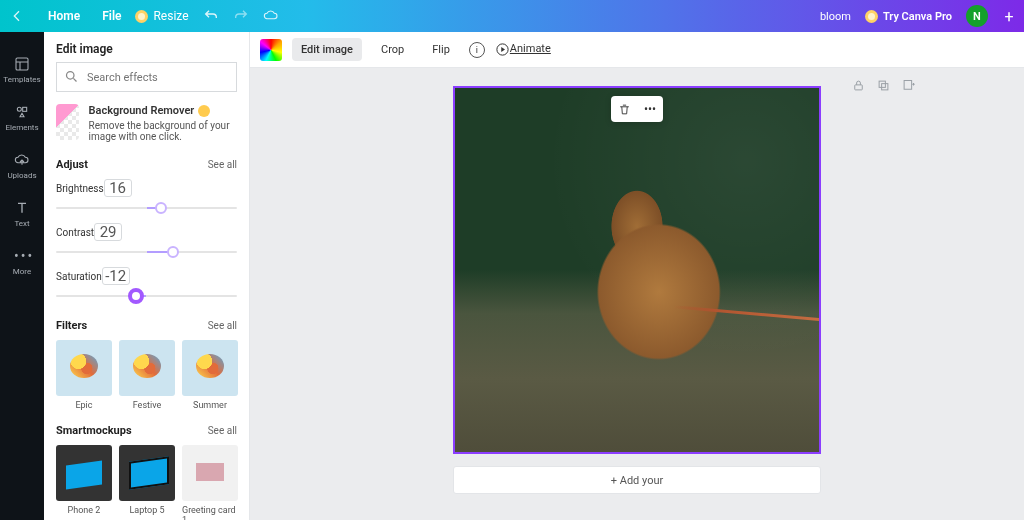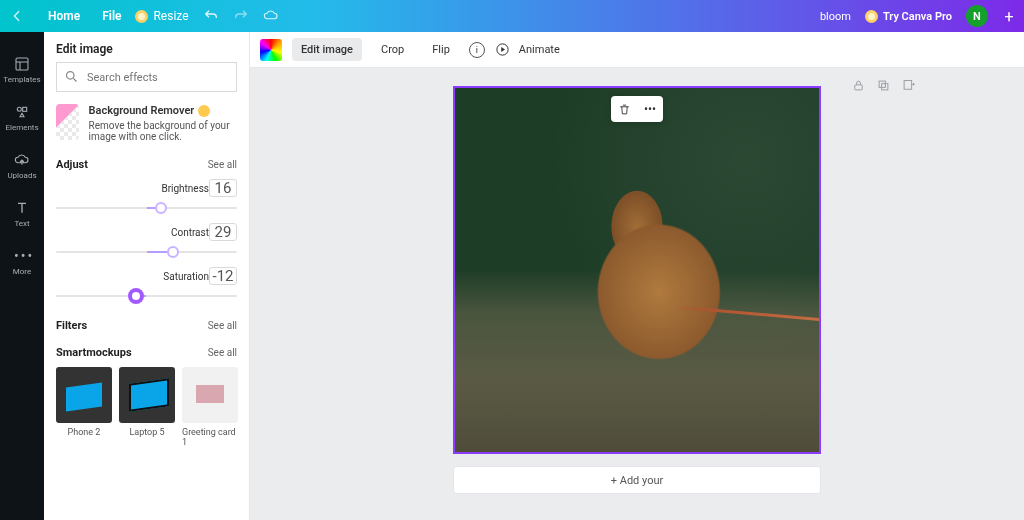--- a/index.html
+++ b/index.html
@@ -41,21 +41,21 @@
   repeating-conic-gradient(#e9e9e9 0deg 90deg,#fff 90deg 180deg);
   background-size:100% 100%, 8px 8px;
   position:relative; }
 .bg-remove .txt { font-size:10px; color:#555; }
 .bg-remove .title { font-size:11px; font-weight:600; color:#333; display:flex; align-items:center; gap:4px; margin-bottom:3px; }
 .badge { width:12px; height:12px; background:#ffcb4e; border-radius:50%; display:inline-block; }
 .section-head { display:flex; justify-content:space-between; align-items:center; margin:14px 0 8px; }
 .section-head .ttl { font-size:11px; font-weight:700; color:#1f1f1f; }
 .section-head .see { font-size:10px; color:#666; cursor:pointer; }
 .adjust-row { margin-bottom:6px; }
-.adjust-top { display:flex; justify-content:flex-end; align-items:center; font-size:10px; color:#333; }
+.adjust-top { display:flex; justify-content:flex-start; align-items:center; font-size:10px; color:#333; }
 .adjust-val { width:28px; height:18px; border:1px solid #d7dadd; border-radius:3px; font-size:15px; display:flex; align-items:center; justify-content:center; color:#555; }
 .slider { position:relative; height:18px; margin-top:2px; }
 .track { position:absolute; top:8px; left:0; right:0; height:2px; background:#e4e4e4; border-radius:2px; }
 .fill { position:absolute; top:8px; left:50%; height:2px; background:#b39dff; }
 .knob { position:absolute; top:3px; width:12px; height:12px; border-radius:50%; background:#fff; border:2px solid #c9b3ff; transform:translateX(-50%); }
 .knob.big { width:16px; height:16px; top:1px; border:4px solid #a259ff; }
 .thumbs3 { display:flex; gap:7px; }
 .thumb { width:56px; display:flex; flex-direction:column; align-items:center; gap:4px; cursor:pointer; }
 .thumb .pic { width:56px; height:56px; border-radius:3px; background:#cce4f0; position:relative; overflow:hidden; }
 .balloon::before { content:""; position:absolute; left:14px; top:14px; width:28px; height:24px; border-radius:50%;
@@ -74,21 +74,21 @@
 .mock.lap .pic::after { left:10px; top:14px; width:36px; height:24px; background:#0aa5e8; border:2px solid #111; }
 .mock2 .pic::after { left:14px; top:18px; width:28px; height:18px; background:#d9a7b0; }
 
 
 .stage-area { flex:1; display:flex; flex-direction:column; background:#ebecee; position:relative; }
 .ctx { height:36px; background:#fff; border-bottom:1px solid #e5e7ea; display:flex; align-items:center; gap:10px; padding:0 10px; font-size:11px; color:#333; }
 .color-swatch { width:22px; height:22px; border-radius:3px; background:conic-gradient(red,orange,yellow,lime,cyan,blue,magenta,red); cursor:pointer; }
 .ctx-pill { padding:5px 9px; border-radius:4px; cursor:pointer; }
 .ctx-pill.active { background:#e9eaec; font-weight:500; }
 .ctx-icon { width:16px; height:16px; border:1.5px solid #555; border-radius:50%; display:flex; align-items:center; justify-content:center; font-size:9px; cursor:pointer; }
-.animate { display:flex; align-items:center; gap:9px; cursor:pointer; }
+.animate { display:flex; align-items:flex-start; gap:0; cursor:pointer;text-decoration:underline; }
 
 
 .canvas-wrap { flex:1; position:relative; display:flex; flex-direction:column; align-items:center; padding-top:18px; }
 .canvas { width:368px; height:368px; background:#fff; border:2px solid #8b3dff; position:relative; overflow:hidden; }
 .img { position:absolute; inset:0; background:
   radial-gradient(ellipse 100px 110px at 56% 56%, #b07a3e 0%, #8c5a2d 60%, transparent 62%),
   radial-gradient(ellipse 36px 50px at 50% 38%, #a06d36 0%, #7d4f27 70%, transparent 72%),
   radial-gradient(circle 200px at 80% 20%, rgba(255,255,255,.06), transparent),
   linear-gradient(#1e3d27 0%, #1e3d27 50%, #4a553e 62%, #5a5a44 80%, #4f4d3a 100%);
 }
@@ -233,20 +233,34 @@
           <div class="track"></div>
             <div class="fill" style="left:44%;width:6%"></div>
           <div class="knob big" style="left:44%"></div>
         </div>
       </div>
 
       <div class="section-head">
         <span class="ttl">Filters</span>
         <span class="see">See all</span>
       </div>
+      <div class="thumbs3">
+        <div class="thumb">
+            <div class="pic balloon balloon1"></div>
+            <span class="lbl">Epic</span>
+          </div>
+        <div class="thumb">
+            <div class="pic balloon balloon2"></div>
+            <span class="lbl">Festive</span>
+          </div>
+        <div class="thumb">
+            <div class="pic balloon balloon3"></div>
+            <span class="lbl">Summer</span>
+          </div>
+      </div>
 
       <div class="section-head">
         <span class="ttl">Smartmockups</span>
         <span class="see">See all</span>
       </div>
       <div class="thumbs3">
         <div class="thumb mock">
             <div class="pic"></div>
             <span class="lbl">Phone 2</span>
           </div>

